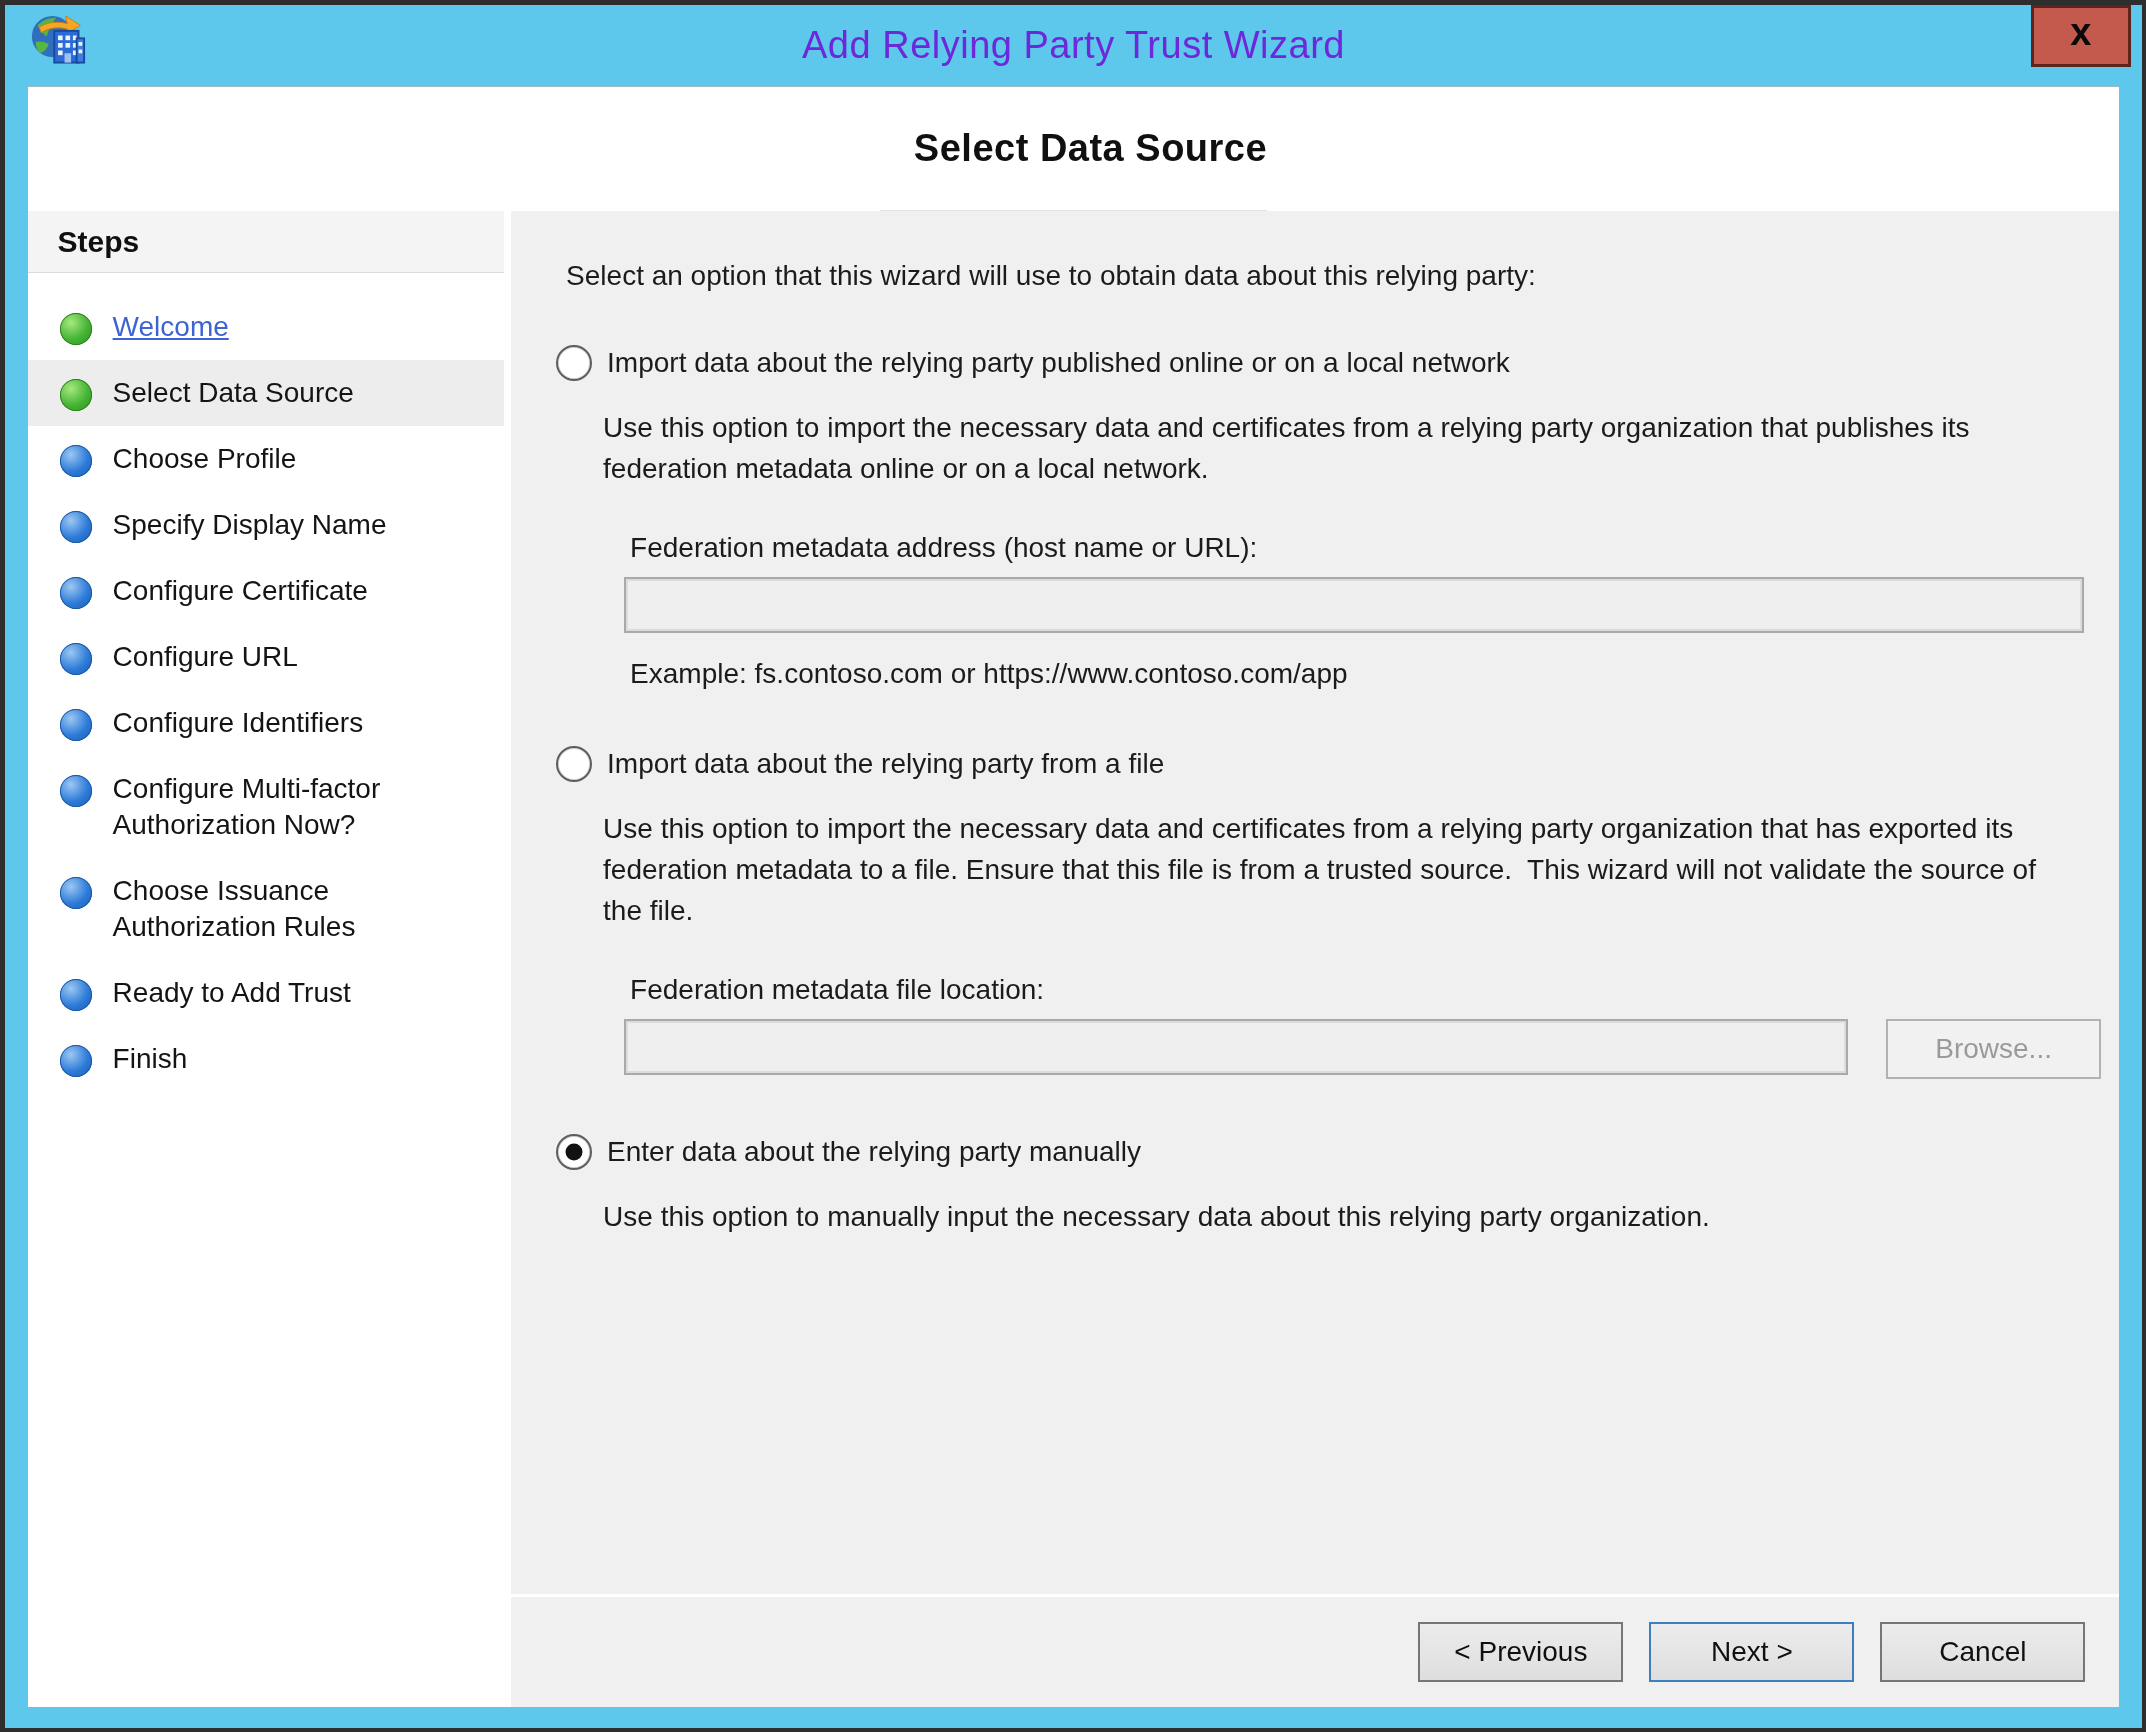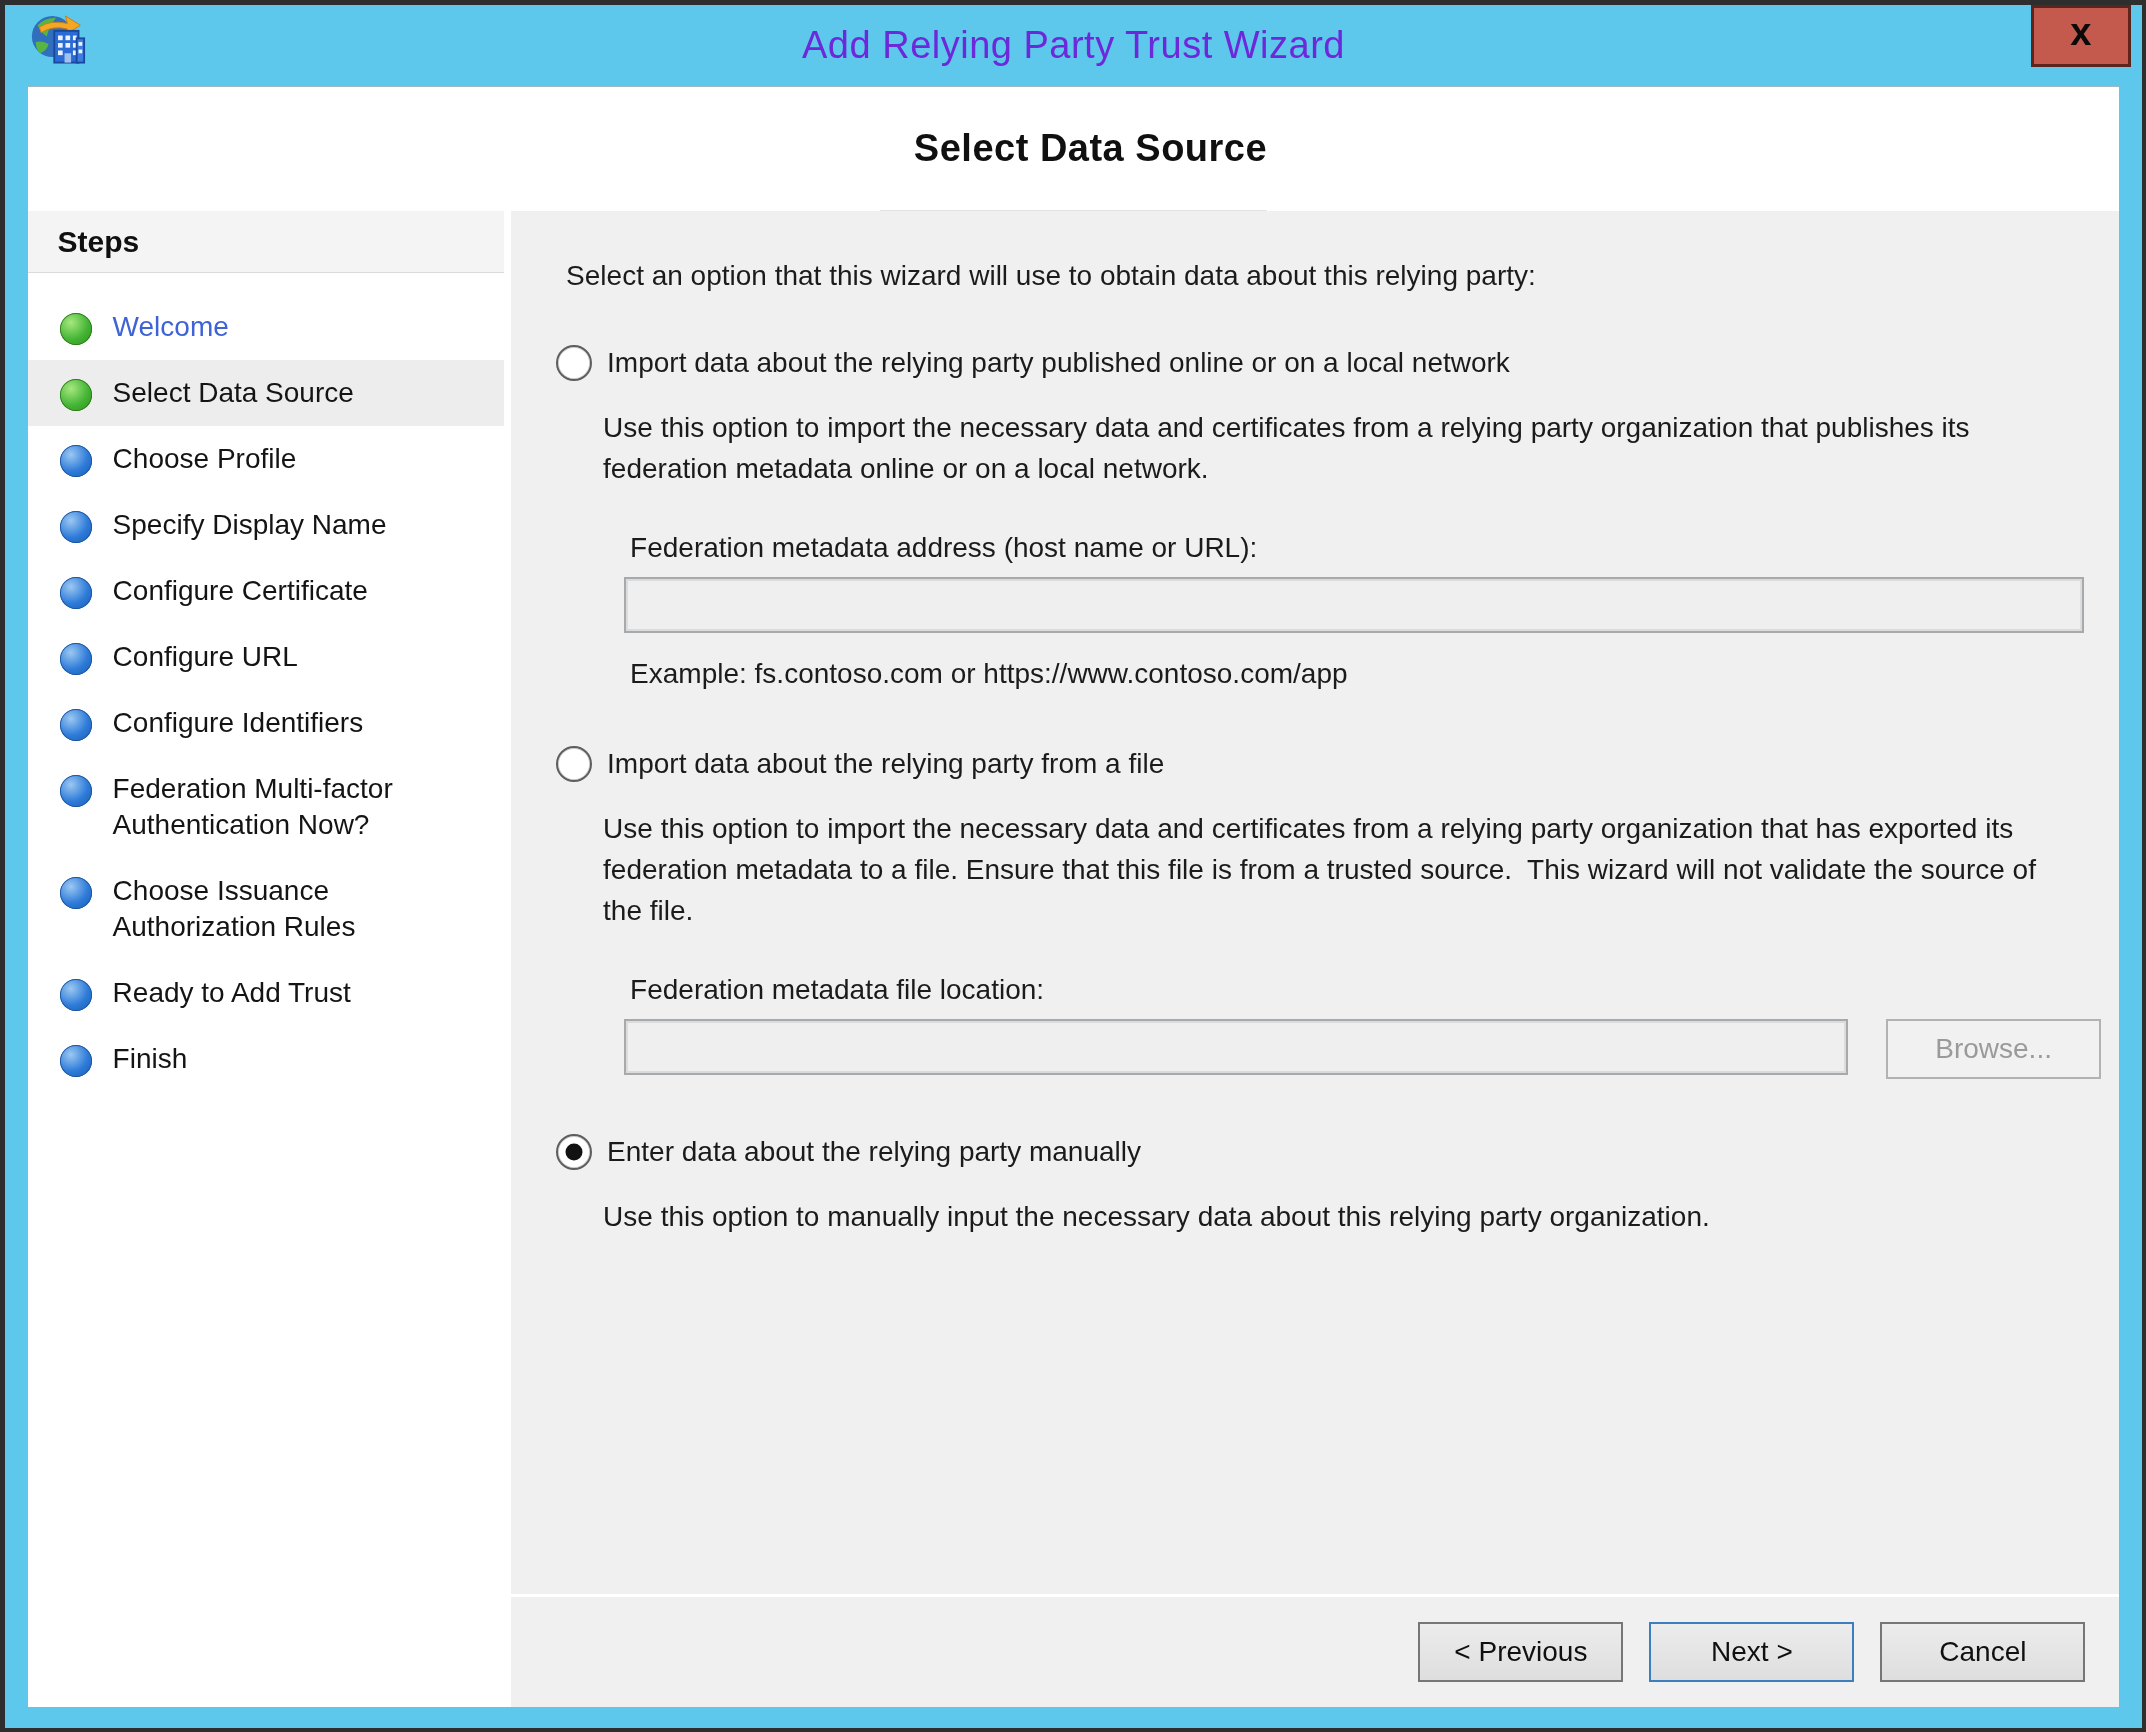--- a/index.html
+++ b/index.html
@@ -46,21 +46,21 @@
                   display:flex; align-items:center; padding-left:30px; }
   .steps-header span { font-size:30px; font-weight:700; color:#101010; }
   .steps-list { padding-top:21px; }
   .step { display:flex; align-items:flex-start; padding:15px 9.4px 15px 32px; }
   .step .dot { width:32px; height:32px; border-radius:50%; flex:0 0 auto; margin-top:3.8px; }
   .step .dot.green { background:radial-gradient(circle at 34% 30%, #A6E87F 0%, var(--dot-green,#44B535) 55%, #2F8C1F 100%);
                      box-shadow:inset 0 0 0 0.9px #2F7A1C; }
   .step .dot.blue  { background:radial-gradient(circle at 34% 30%, #9CC8F2 0%, var(--dot-blue,#2E7BD9) 55%, #1A5BAB 100%);
                      box-shadow:inset 0 0 0 0.9px #1A55A0; }
   .step .lbl { font-size:28px; line-height:36px; margin-left:21px; max-width:311px; color:#141414; }
-  .step.link .lbl { color:var(--step-link,#3E63D4); }
+  .step.link .lbl { color:var(--step-link,#3E63D4);text-decoration:underline; }
   .step.current { background:var(--highlight-row,#EDEDED); }
 
   
   .main { flex:1; background:var(--content-bg,#F0F0F0); display:flex; flex-direction:column; min-width:0; }
   .content { flex:1; min-height:0; }
 
   .intro { font-size:28px; margin:49px 38px 0 55px; }
 
   .opt-row { display:flex; align-items:center; cursor:default; }
   .opt-row .radio {
@@ -181,21 +181,21 @@
             <div class="step normal">
               <span class="dot blue"></span>
               <span class="lbl">Configure URL</span>
             </div>
             <div class="step normal">
               <span class="dot blue"></span>
               <span class="lbl">Configure Identifiers</span>
             </div>
             <div class="step normal">
               <span class="dot blue"></span>
-              <span class="lbl">Federation Multi-factor Authentication Now?</span>
+              <span class="lbl">Configure Multi-factor Authorization Now?</span>
             </div>
             <div class="step normal">
               <span class="dot blue"></span>
               <span class="lbl">Choose Issuance Authorization Rules</span>
             </div>
             <div class="step normal">
               <span class="dot blue"></span>
               <span class="lbl">Ready to Add Trust</span>
             </div>
             <div class="step normal">

